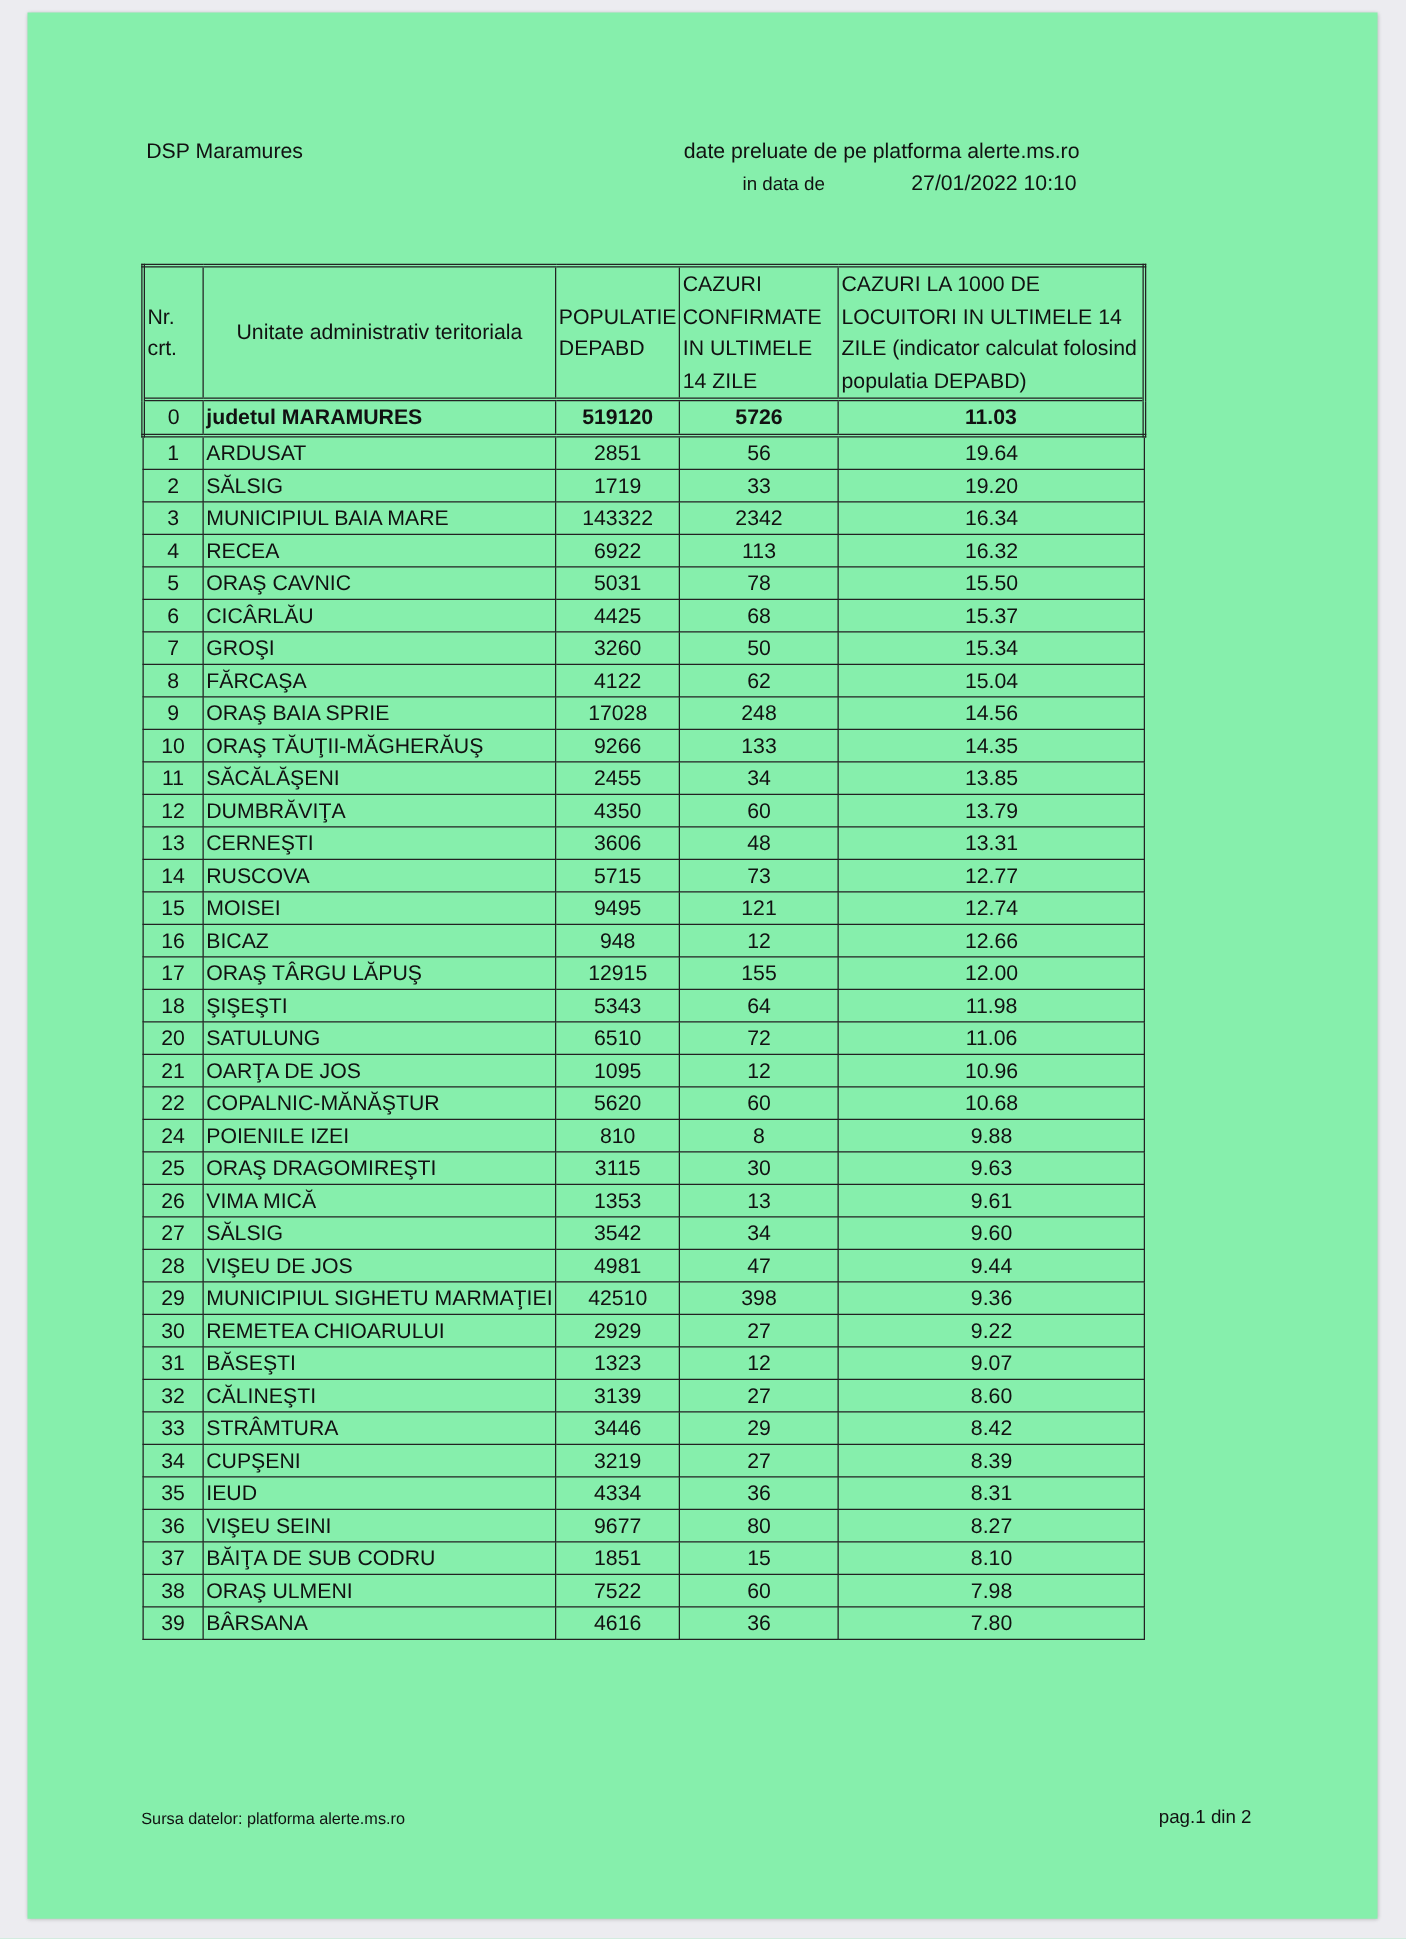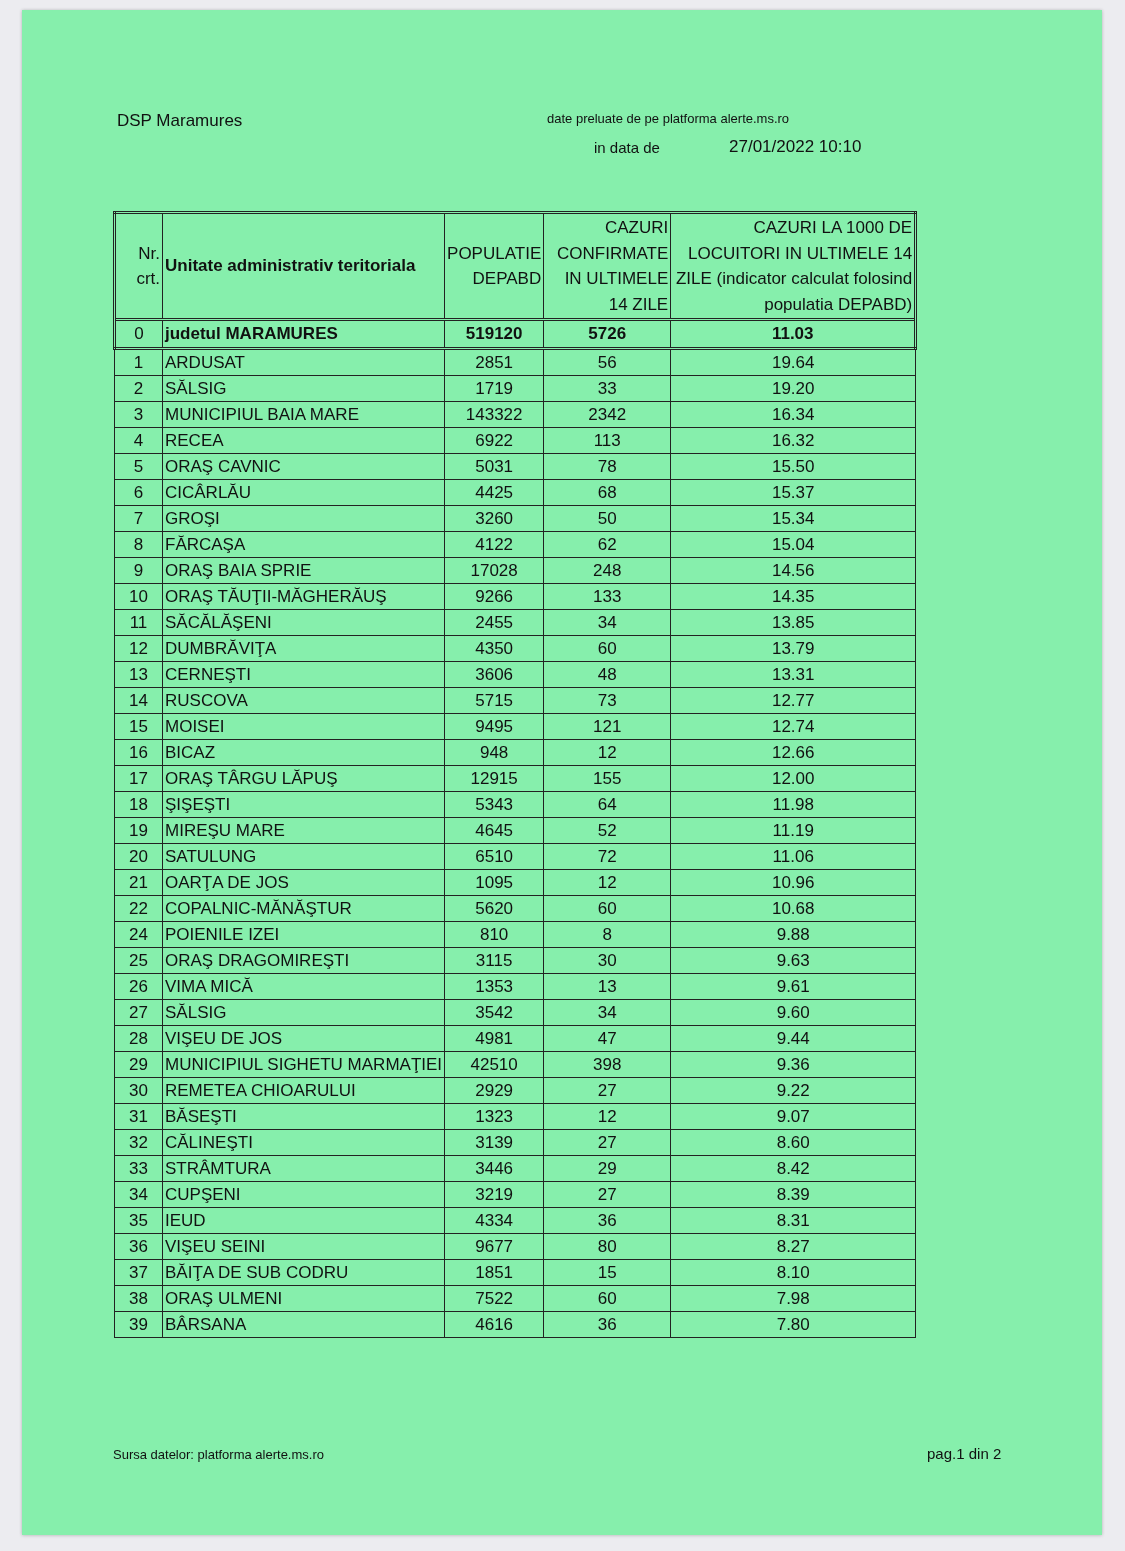--- a/index.html
+++ b/index.html
@@ -17,21 +17,21 @@
     width: 1080px; height: 1525px;
     background: #86efac;
     box-shadow: 0 0 3px rgba(0,0,0,0.18), 0 1px 4px rgba(0,0,0,0.08);
   }
   .hdr-left {
     position: absolute; left: 95px; top: 101px;
     font-size: 17px;
   }
   .hdr-right {
     position: absolute; left: 525px; top: 101px;
-    font-size: 13px;
+    font-size: 17px;
     text-align: center;
   }
   .hdr-date-label {
     position: absolute; left: 572px; top: 129px;
     font-size: 15px;
   }
   .hdr-date {
     position: absolute; left: 707px; top: 127px;
     font-size: 17px;
   }
@@ -48,27 +48,27 @@
     height: 25px;
     line-height: 24px;
     white-space: nowrap;
     overflow: hidden;
   }
   table.data thead th {
     font-weight: normal;
     line-height: 25.5px;
     height: 104px;
     white-space: normal;
-    text-align: right;
+    text-align: left;
     vertical-align: middle;
     border-top: 3px double #222;
   }
   table.data thead th:first-child { border-left: 3px double #222; }
   table.data thead th:last-child { border-right: 3px double #222; }
-  table.data thead th.name { text-align: left; font-weight: bold; }
+  table.data thead th.name { text-align: center; }
   .col-nr { width: 48px; }
   .col-name { width: 272px; }
   .col-pop { width: 96px; }
   .col-cases { width: 127px; }
   .col-rate { width: 245px; }
   tr.total td {
     font-weight: bold;
     border-top: 3px double #222;
     border-bottom: 3px double #222;
     height: 26px;
@@ -240,27 +240,20 @@
           <td class="c">12.00</td>
         </tr>
         <tr>
           <td class="c">18</td>
           <td class="l">ŞIŞEŞTI</td>
           <td class="c">5343</td>
           <td class="c">64</td>
           <td class="c">11.98</td>
         </tr>
         <tr>
-          <td class="c">19</td>
-          <td class="l">MIREŞU MARE</td>
-          <td class="c">4645</td>
-          <td class="c">52</td>
-          <td class="c">11.19</td>
-        </tr>
-        <tr>
           <td class="c">20</td>
           <td class="l">SATULUNG</td>
           <td class="c">6510</td>
           <td class="c">72</td>
           <td class="c">11.06</td>
         </tr>
         <tr>
           <td class="c">21</td>
           <td class="l">OARŢA DE JOS</td>
           <td class="c">1095</td>

